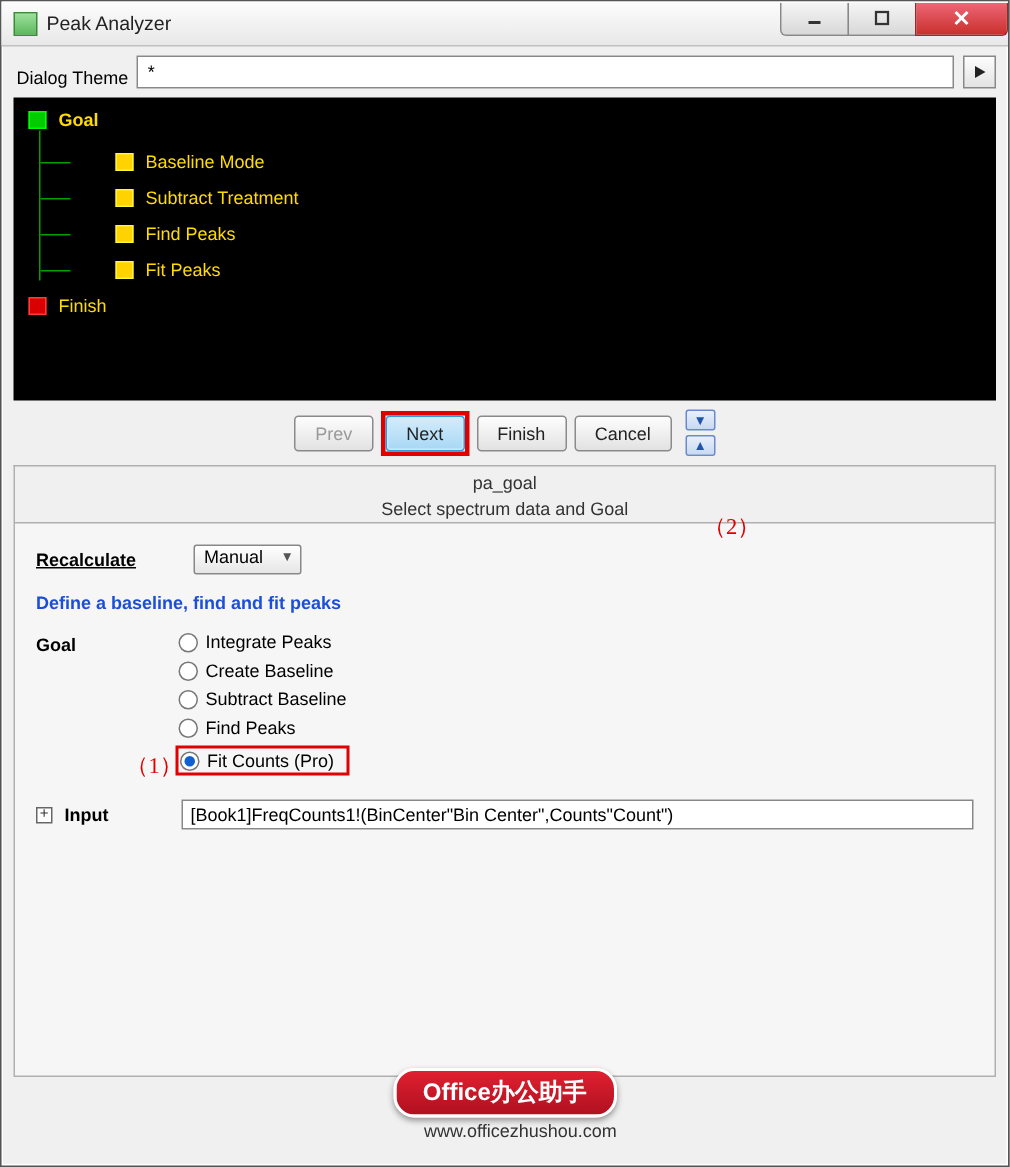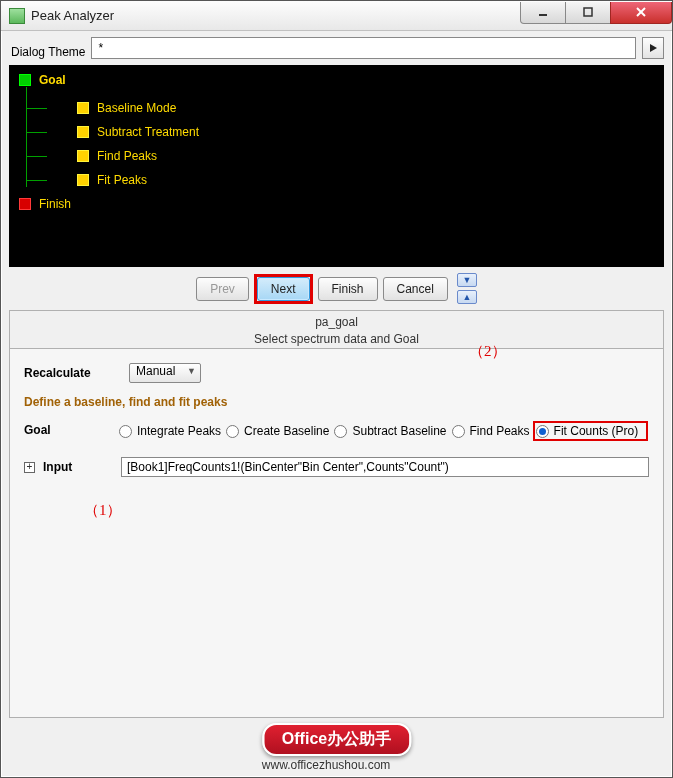--- a/index.html
+++ b/index.html
@@ -121,43 +121,43 @@
 
 .main-panel {
   margin: 0 8px 8px 8px;
   border: 1px solid #b0b0b0;
   background: #f6f6f6;
   padding: 14px 14px;
   height: 370px;
   position: relative;
 }
 .row { display:flex; align-items:center; gap:10px; margin-bottom:12px; }
-.lbl { width:95px; font-weight:bold; font-size:12px; }
+.lbl { width:95px; font-weight:bold; font-size:12px;text-decoration:underline; }
 .select {
   height: 20px; border:1px solid #888; background:linear-gradient(#fff,#e6e6e6);
   padding: 0 18px 0 6px; font-size:12px; position:relative; border-radius:2px;min-width:72px;
 }
 .select::after { content:"▼"; position:absolute; right:4px; top:2px; font-size:9px; color:#555;}
-.blue-title { color:#a16207; font-weight:bold; font-size:12px; margin: 4px 0 12px 0; }
+.blue-title { color:#1d4ed8; font-weight:bold; font-size:12px; margin: 4px 0 12px 0; }
 .goal-row { display:flex; align-items:flex-start; }
 .goal-lbl { width:95px; font-weight:bold; padding-top:2px; }
-.radio-col { display:flex; flex-direction:row; gap:5px;justify-content:space-between; }
+.radio-col { display:flex; flex-direction:column; gap:5px;justify-content:space-between; }
 .radio-item { display:flex; align-items:center; gap:5px; font-size:12px; position:relative;}
 .radio { width:13px; height:13px; border:1px solid #777; border-radius:50%; background:#fff; display:inline-block; position:relative;}
 .radio.checked::after { content:""; position:absolute; left:2px; top:2px; width:7px; height:7px; border-radius:50%; background:#1060d0;}
 .fit-peaks-wrap { border:2.5px solid #e00000; padding:1px 8px 1px 1px; margin-left:-2px; }
 .annotation1 { position:absolute; left:74px; top:152px; color:#e00000; font-size:15px; font-family:serif;}
 .annotation2 { position:absolute; left:468px; top:341px; color:#e00000; font-size:15px; font-family:serif;}
 .input-row { display:flex; align-items:center; margin-top:16px; gap:8px;}
 .expand-box { width:11px; height:11px; border:1px solid #666; background:#fff; display:flex;align-items:center;justify-content:center; font-size:10px; line-height:1; color:#333;}
 .input-text { flex:1; border:1px solid #888; background:#fff; height:20px; padding:0 5px; font-size:12px; }
 
 .watermark {
-  position:absolute; left:50%; bottom:5px; transform:translateX(-50%);
-  text-align:left;
+  position:absolute; left:50%; bottom:16px; transform:translateX(-50%);
+  text-align:right;
 }
 .wm-pill {
   background: linear-gradient(#e02030,#b01020);
   color:#fff; font-weight:bold; font-size:16px;
   padding: 4px 18px; border-radius: 14px;
   border: 2px solid #fff;
   box-shadow: 0 2px 4px rgba(0,0,0,0.4);
   display:inline-block;
 }
 .wm-url { font-size:12px; color:#333; margin-top:2px;}

